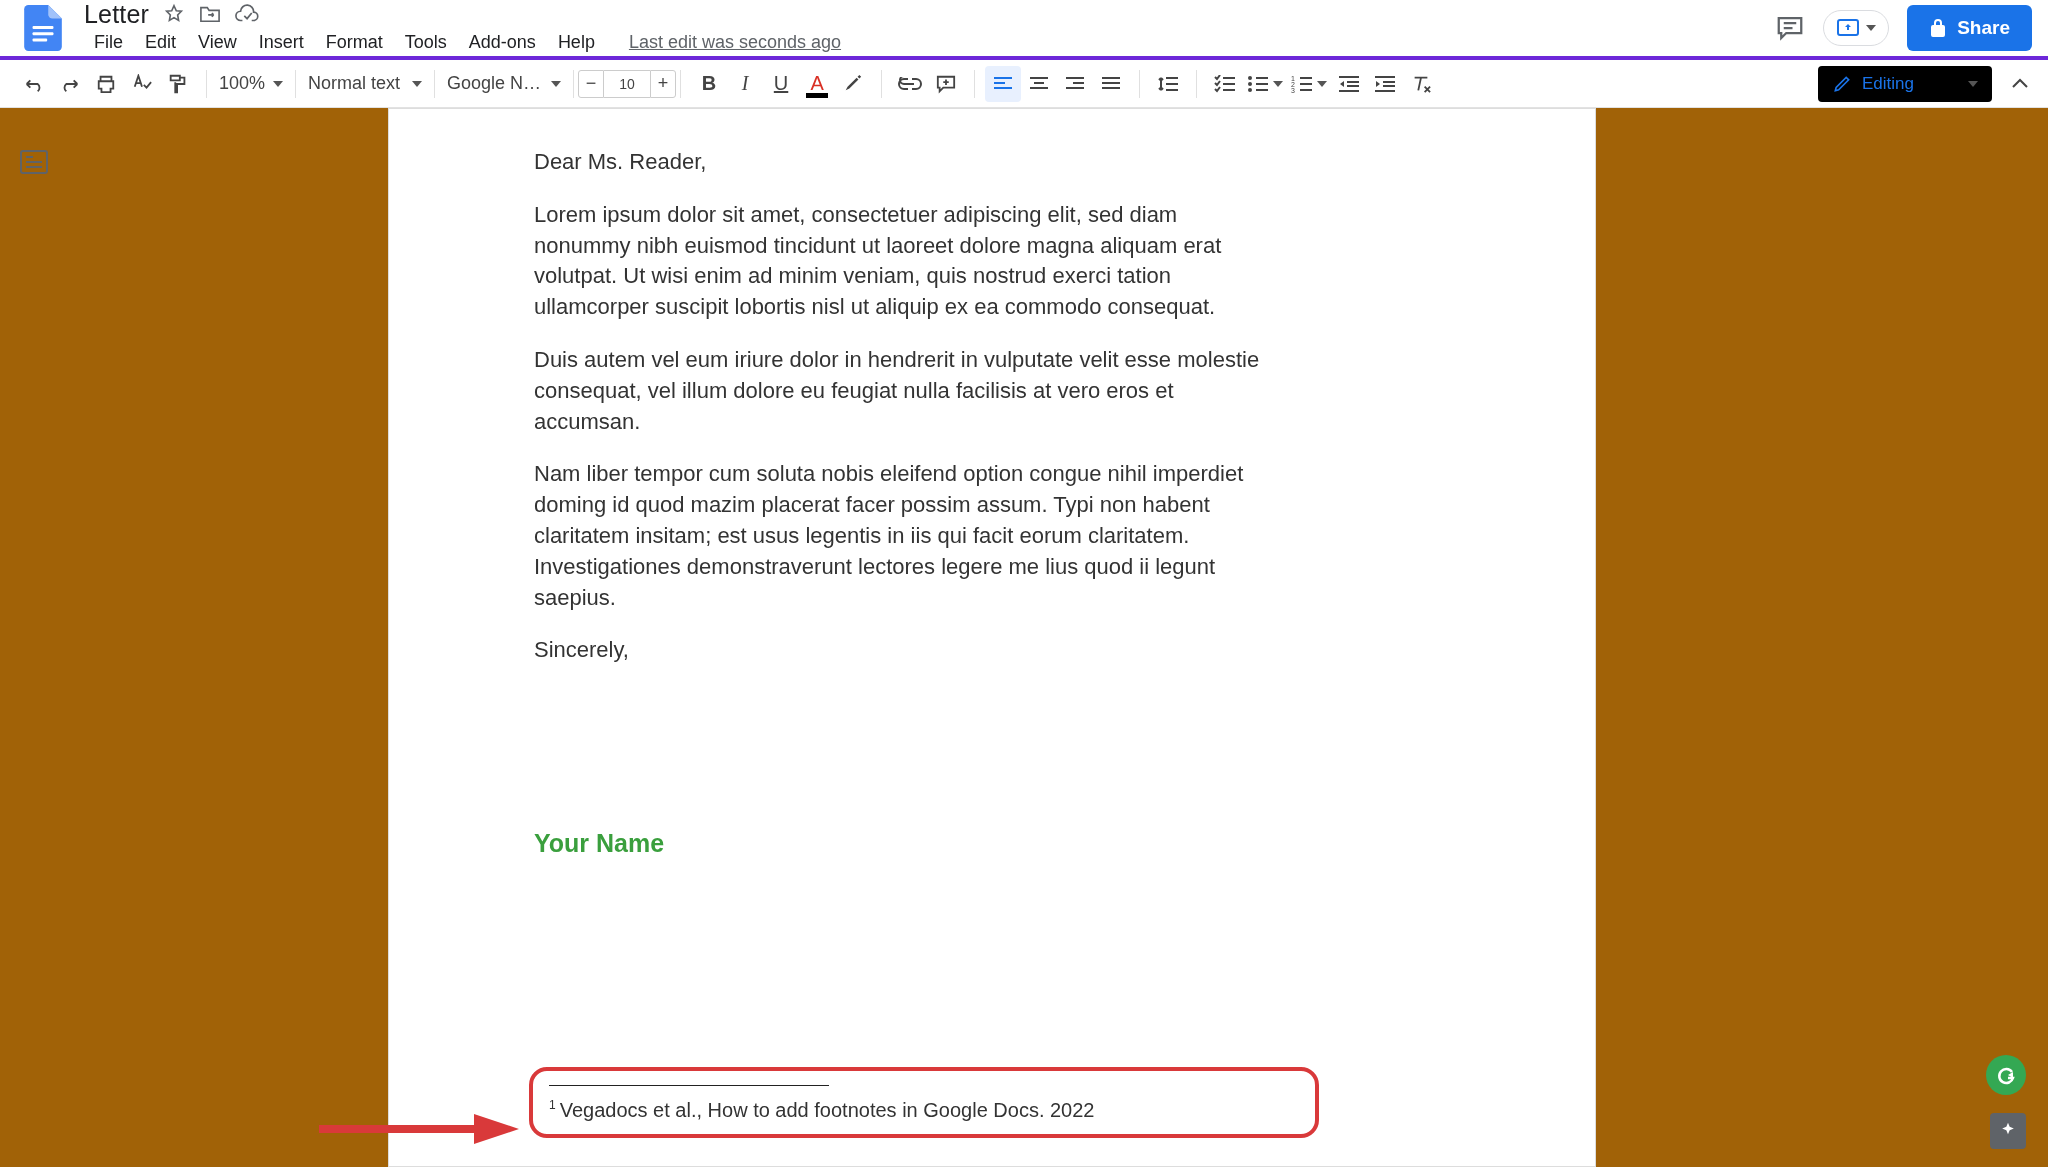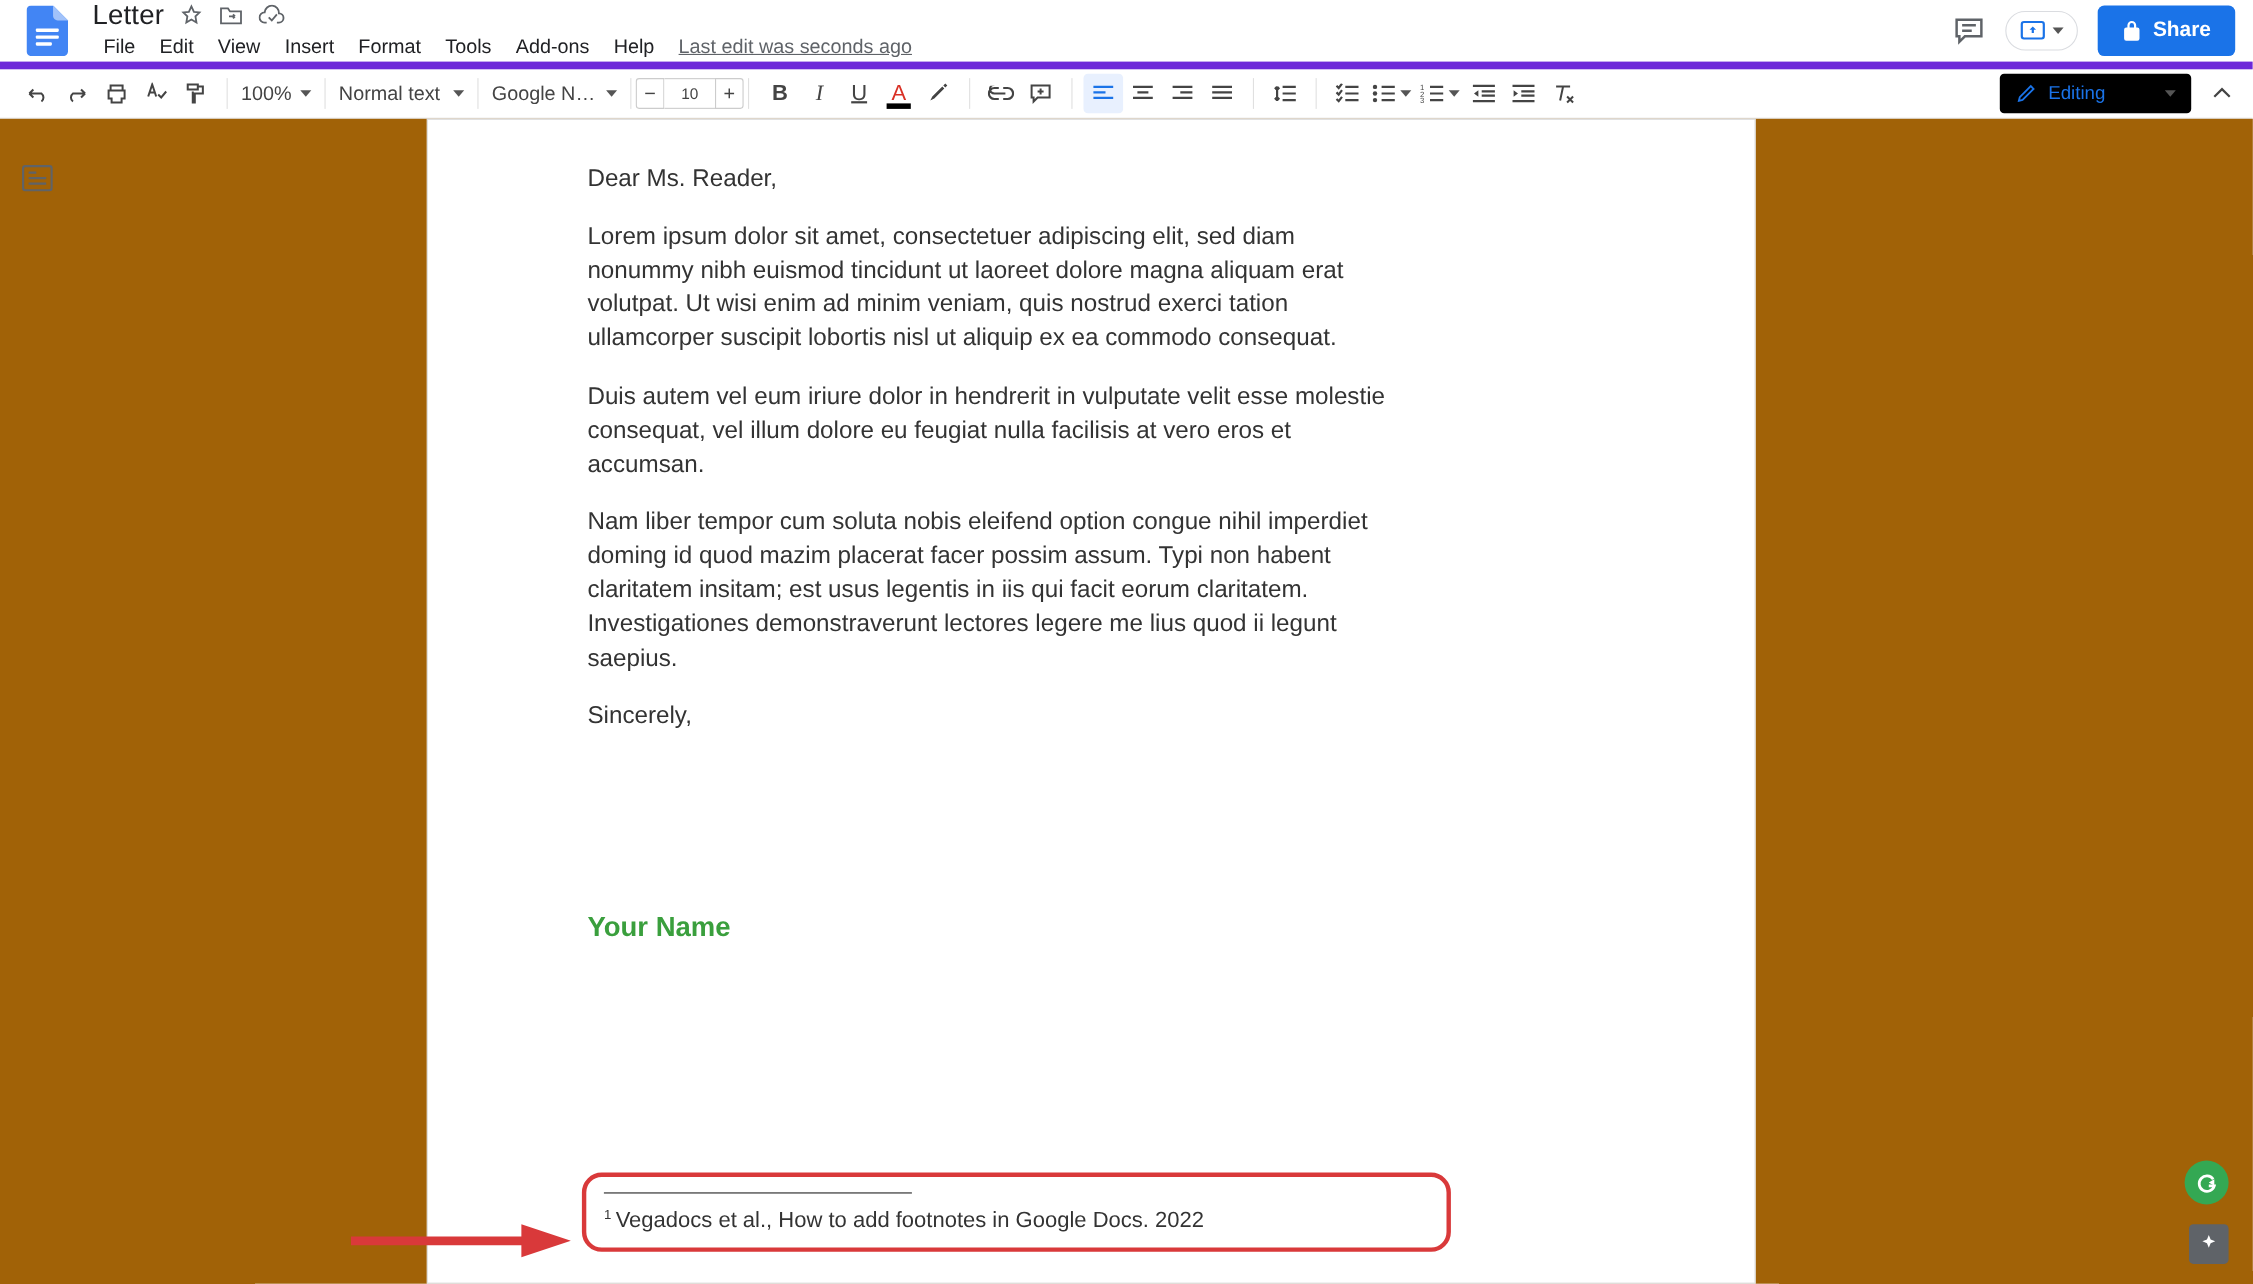--- a/index.html
+++ b/index.html
@@ -7,27 +7,27 @@
   
   .titlebar { display: flex; align-items: center; height: 56px; padding: 0 12px; }
   .docs-logo { width: 50px; height: 50px; margin: 0 10px 0 6px; display: flex; align-items: center; justify-content: center; }
   .docs-logo-svg { width: 38px; height: 46px; }
   .title-col { display: flex; flex-direction: column; flex: 1; margin-left: 6px; }
   .title-row { display: flex; align-items: center; gap: 14px; height: 30px; }
   .doc-title { font-size: 25px; color: #202124; font-weight: 400; letter-spacing: 0.2px; }
   .title-icon { color: #5f6368; display:flex; align-items:center; cursor:pointer; }
   .menu-row { display: flex; align-items: center; gap: 2px; height: 30px; margin-top: -2px; }
   .menu-item { font-size: 18px; color: #202124; padding: 4px 10px; border-radius: 4px; cursor: pointer; }
-  .last-edit { font-size: 18px; color: #5f6368; text-decoration: underline; margin-left: 10px; cursor:pointer; }
+  .last-edit { font-size: 18px; color: #5f6368; text-decoration: underline; margin-left: 22px; cursor:pointer; }
   .title-right { display: flex; align-items: center; gap: 18px; margin-right: 4px; }
   .tr-icon { color: #5f6368; cursor:pointer; display:flex; align-items:center; }
   .present-btn { display:flex; align-items:center; border:1px solid #dadce0; border-radius:24px; padding:6px 12px; gap:6px; cursor:pointer; }
   .share-btn { display:flex; align-items:center; background:#1a73e8; color:#fff; font-weight:600; font-size:19px; border-radius:6px; padding:12px 22px; gap:10px; cursor:pointer; }
   
-  .toolbar { display:flex; align-items:center; height:52px; border-top:7px solid #6d28d9; border-bottom:1px solid #e2e2e2; padding:12px 10px; gap:0; background:#fff; }
+  .toolbar { display:flex; align-items:center; height:52px; border-top:4px solid #6d28d9; border-bottom:1px solid #e2e2e2; padding:12px 10px; gap:0; background:#fff; }
   .tb-group { display:flex; align-items:center; gap:0; padding:0 6px; }
   .tb-sep { width:1px; height:28px; background:#e0e0e0; margin:0 4px; }
   .tb-btn { width:36px; height:36px; display:flex; align-items:center; justify-content:center; color:#444; cursor:pointer; border-radius:4px; }
   .tb-btn.active { background:#e8f0fe; color:#1a73e8; }
   .tb-select { display:flex; align-items:center; gap:8px; padding:0 8px; font-size:18px; color:#444; cursor:pointer; }
   .font-size-box { display:flex; align-items:center; }
   .fs-btn { width:26px; height:28px; display:flex; align-items:center; justify-content:center; border:1px solid #ccc; font-size:18px; color:#444; cursor:pointer; }
   .fs-input { width:46px; height:28px; border:1px solid #ccc; border-left:none; border-right:none; text-align:center; font-size:14px; color:#444; }
   .toolbar-spacer { flex:1; }
   .editing-pill { display:flex; align-items:center; gap:10px; background:#000000; border-radius:4px; padding:8px 14px; color:#1a73e8; font-size:17px; font-weight:500; cursor:pointer; }

